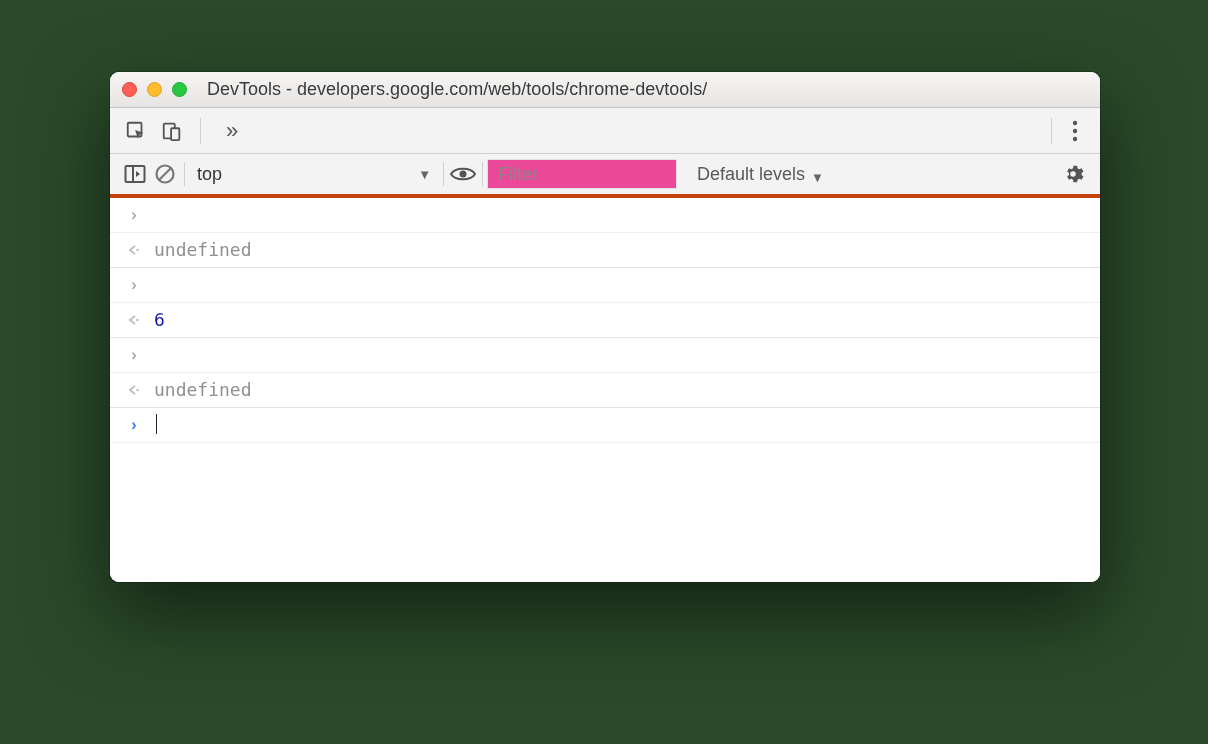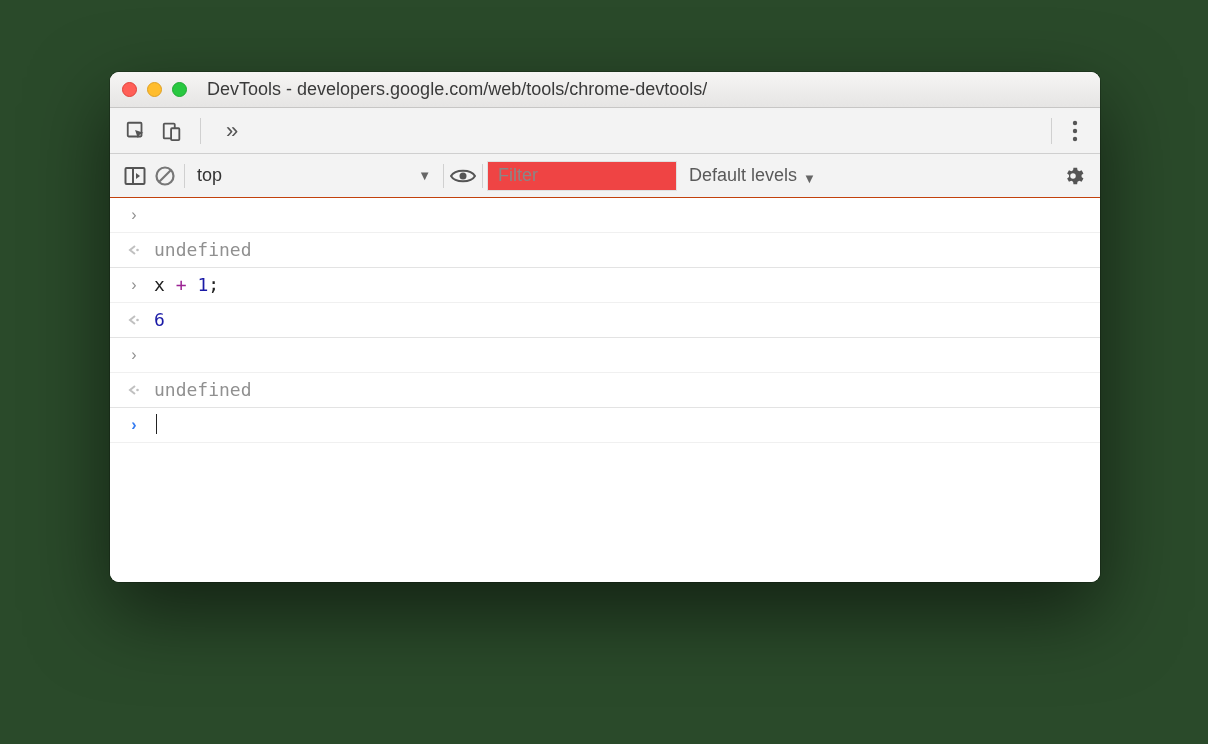--- a/index.html
+++ b/index.html
@@ -62,47 +62,47 @@
   .tab.active::after {
     content:""; position:absolute; left:18px; right:18px; bottom:-1px; height:3px; background:#1a73e8;
   }
   .tabbar .sep2 { width:1px; height:26px; background:#d0d0d0; margin:0 6px 0 auto;}
   .more-tabs { width:42px; display:flex; align-items:center; justify-content:center; font-size:22px; color:#555; cursor:pointer;}
   .kebab { width:34px; display:flex; align-items:center; justify-content:center; color:#555; cursor:pointer;}
 
   .toolbar {
     height: 44px;
     background: #f3f3f3;
-    border-bottom: 1px solid #c2410c;
+    border-bottom: 4px solid #c2410c;
     display:flex;
     align-items:center;
     padding: 0 10px;
     gap:0;
     font-size: 18px;
     color:#5a5a5a;
   }
   .toolbar .iconbtn { width:30px; height:30px; display:flex;align-items:center;justify-content:center;cursor:pointer;}
   .vsep { width:1px; height:24px; background:#d0d0d0; margin:0 4px;}
   .context-select {
     display:flex; align-items:center; gap:8px;
     padding: 2px 8px;
     min-width: 250px;
     justify-content: space-between;
     color:#333;
     cursor:pointer;
   }
   .context-select .tri { color:#666; font-size:13px;}
   .eye { width:34px; display:flex;align-items:center;justify-content:center; color:#555;}
   .filter {
-    background:#ef4444; border:1px solid #e0e0e0;
+    background:#ec4899; border:1px solid #e0e0e0;
     height:30px; width:190px;
     padding: 0 10px; font-size:18px; color:#333;
   }
   .filter::placeholder{ color:#888; }
-  .levels { display:flex; align-items:flex-end; gap:6px; margin-left: 12px; cursor:pointer;}
+  .levels { display:flex; align-items:flex-end; gap:6px; margin-left: 20px; cursor:pointer;}
   .levels .tri { color:#666; font-size:13px;}
   .gear { margin-left:auto; width:34px; display:flex;align-items:center;justify-content:center; color:#555; cursor:pointer;}
 
   .console-body {
     flex:1;
     background:#fff;
     font-family: Menlo, Consolas, monospace;
     font-size: 18px;
     overflow:auto;
   }
@@ -221,21 +221,20 @@
       </div>
       <div class="row group-end">
         <div class="gutter out"><svg width="14" height="14" viewBox="0 0 14 14" style="display:inline-block;vertical-align:-2px">
             <path d="M8 3 L3 7 L8 11" fill="none" stroke="#c0c0c0" stroke-width="2"></path>
             <circle cx="10.5" cy="7" r="1.3" fill="#c0c0c0"></circle>
           </svg></div>
         <div class="content"><span class="muted">undefined</span></div>
       </div>
       <div class="row">
         <div class="gutter in">›</div>
-        <div class="content"><span class="tok-ident">x</span><span> </span><span class="tok-op">+</span><span> </span><span class="tok-num">1</span><span class="tok-punct">;</span></div>
       </div>
       <div class="row group-end">
         <div class="gutter out"><svg width="14" height="14" viewBox="0 0 14 14" style="display:inline-block;vertical-align:-2px">
             <path d="M8 3 L3 7 L8 11" fill="none" stroke="#c0c0c0" stroke-width="2"></path>
             <circle cx="10.5" cy="7" r="1.3" fill="#c0c0c0"></circle>
           </svg></div>
         <div class="content"><span class="numlit">6</span></div>
       </div>
       <div class="row">
         <div class="gutter in">›</div>

